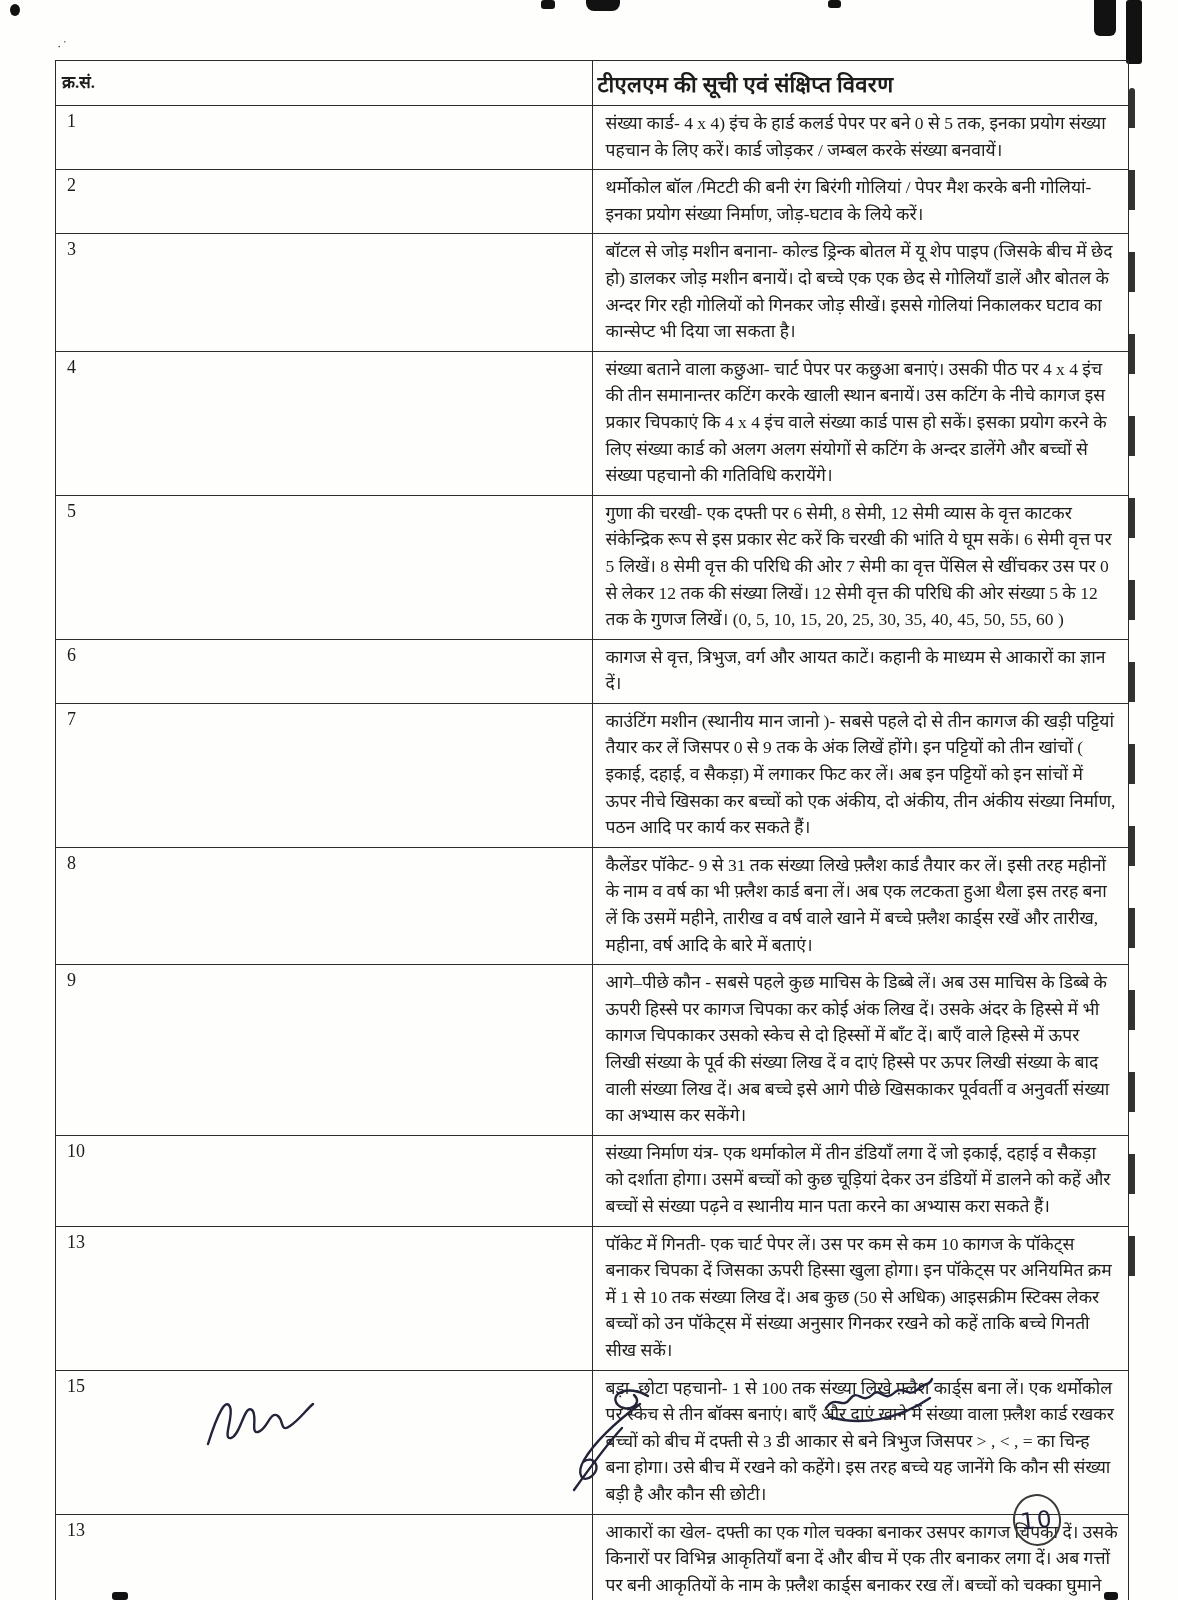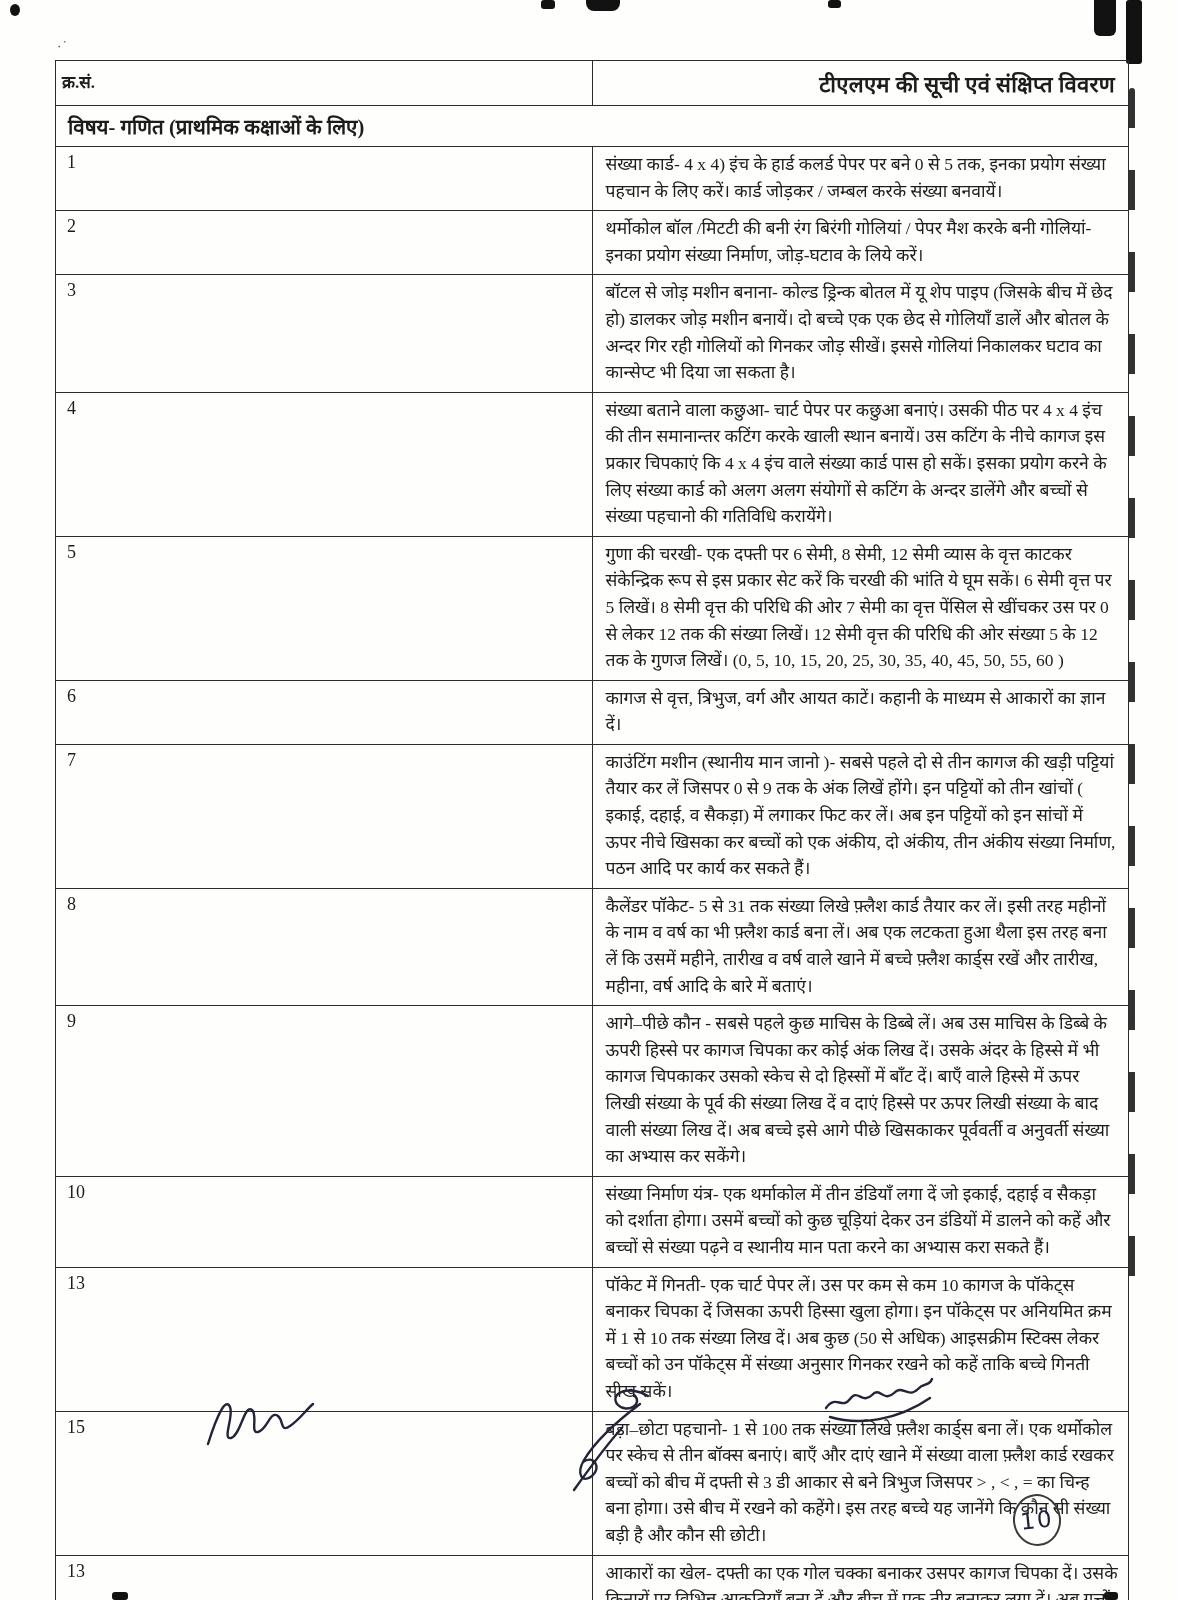--- a/index.html
+++ b/index.html
@@ -37,24 +37,24 @@
     padding: 4px 10px 6px 13px;
     font-size: 17.5px;
     line-height: 1.52;
   }
   tr.header-row td.header-sn {
     font-size: 17px;
     font-weight: bold;
     padding: 9px 2px 4px 6px;
   }
   tr.header-row td.header-title {
-    text-align: right;
+    text-align: left;
     font-size: 22px;
     font-weight: bold;
-    padding: 7px 13px;
+    padding: 7px 5px;
     letter-spacing: 0.3px;
   }
   tr.subject-row td {
     font-size: 20.5px;
     font-weight: bold;
     padding: 6px 10px 6px 12px;
   }
 
   
   .blot { position: absolute; background: #121212; border-radius: 3px; }
@@ -133,23 +133,20 @@
   <div class="blot blot-8"></div>
   <div class="right-dashes"></div>
   <div class="corner-scribble">·˙</div>
 
   <table class="tlm">
     <tbody>
         <tr class="header-row">
       <td class="header-sn">क्र.सं.</td>
       <td class="header-title">टीएलएम की सूची एवं संक्षिप्त विवरण</td>
     </tr>
-    <tr class="subject-row">
-      <td colspan="2">विषय- गणित (प्राथमिक कक्षाओं के लिए)</td>
-    </tr>
 
     <tr>
       <td class="sn">1</td>
       <td class="desc">संख्या कार्ड- 4 x 4) इंच के हार्ड कलर्ड पेपर पर बने 0 से 5 तक, इनका प्रयोग संख्या पहचान के लिए करें। कार्ड जोड़कर / जम्बल करके संख्या बनवायें।</td>
     </tr>
     <tr>
       <td class="sn">2</td>
       <td class="desc">थर्मोकोल बॉल /मिटटी की बनी रंग बिरंगी गोलियां / पेपर मैश करके बनी गोलियां- इनका प्रयोग संख्या निर्माण, जोड़-घटाव के लिये करें।</td>
     </tr>
     <tr>
@@ -167,21 +164,21 @@
     <tr>
       <td class="sn">6</td>
       <td class="desc">कागज से वृत्त, त्रिभुज, वर्ग और आयत काटें। कहानी के माध्यम से आकारों का ज्ञान दें।</td>
     </tr>
     <tr>
       <td class="sn">7</td>
       <td class="desc">काउंटिंग मशीन (स्थानीय मान जानो )- सबसे पहले दो से तीन कागज की खड़ी पट्टियां तैयार कर लें जिसपर 0 से 9 तक के अंक लिखें होंगे। इन पट्टियों को तीन खांचों ( इकाई, दहाई, व सैकड़ा)  में लगाकर फिट कर लें। अब इन पट्टियों को इन सांचों में ऊपर नीचे खिसका कर बच्चों को एक अंकीय, दो अंकीय, तीन अंकीय संख्या निर्माण, पठन आदि पर कार्य कर सकते हैं।</td>
     </tr>
     <tr>
       <td class="sn">8</td>
-      <td class="desc">कैलेंडर पॉकेट- 5 से 31 तक संख्या लिखे फ़्लैश कार्ड तैयार कर लें। इसी तरह महीनों के नाम व वर्ष का भी फ़्लैश कार्ड बना लें। अब एक लटकता हुआ थैला इस तरह बना लें कि उसमें महीने, तारीख व वर्ष वाले खाने में बच्चे फ़्लैश कार्ड्स रखें और तारीख, महीना, वर्ष आदि के बारे में बताएं।</td>
+      <td class="desc">कैलेंडर पॉकेट- 9 से 31 तक संख्या लिखे फ़्लैश कार्ड तैयार कर लें। इसी तरह महीनों के नाम व वर्ष का भी फ़्लैश कार्ड बना लें। अब एक लटकता हुआ थैला इस तरह बना लें कि उसमें महीने, तारीख व वर्ष वाले खाने में बच्चे फ़्लैश कार्ड्स रखें और तारीख, महीना, वर्ष आदि के बारे में बताएं।</td>
     </tr>
     <tr>
       <td class="sn">9</td>
       <td class="desc">आगे–पीछे कौन - सबसे पहले कुछ माचिस के डिब्बे लें। अब उस माचिस के डिब्बे के ऊपरी हिस्से पर कागज चिपका कर कोई अंक लिख दें। उसके अंदर के हिस्से में भी कागज चिपकाकर उसको स्केच से दो हिस्सों में बाँट दें। बाएँ वाले हिस्से में ऊपर लिखी संख्या के पूर्व की संख्या लिख दें व दाएं हिस्से पर ऊपर लिखी संख्या के बाद वाली संख्या लिख दें। अब बच्चे इसे आगे पीछे खिसकाकर पूर्ववर्ती व अनुवर्ती संख्या का अभ्यास कर सकेंगे।</td>
     </tr>
     <tr>
       <td class="sn">10</td>
       <td class="desc">संख्या निर्माण यंत्र- एक थर्माकोल में तीन डंडियाँ लगा दें जो इकाई, दहाई व सैकड़ा को दर्शाता होगा। उसमें बच्चों को कुछ चूड़ियां देकर उन डंडियों में डालने को कहें और बच्चों से संख्या पढ़ने व स्थानीय मान पता करने का अभ्यास करा सकते हैं।</td>
     </tr>
     <tr>

